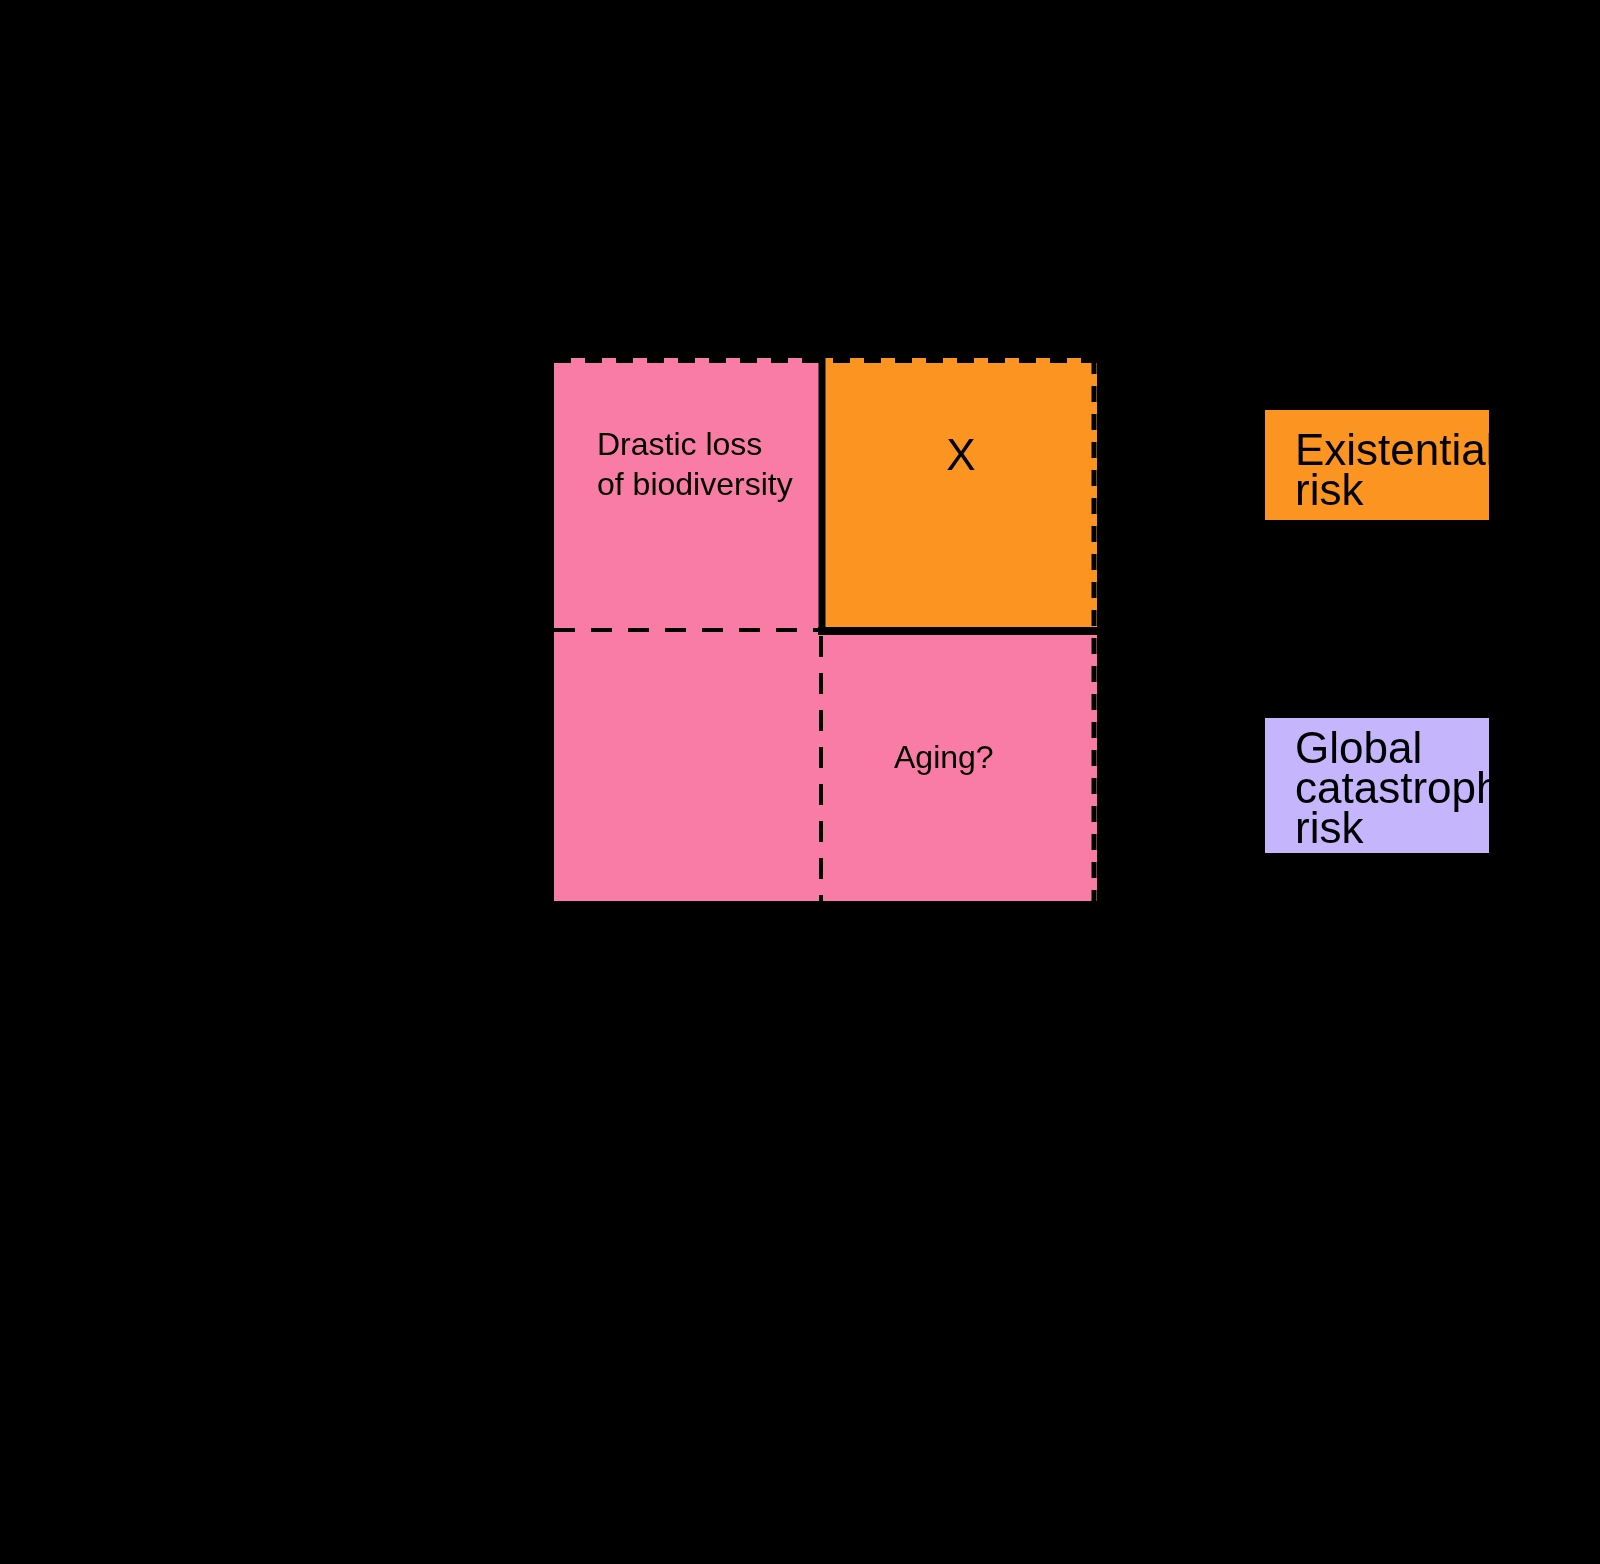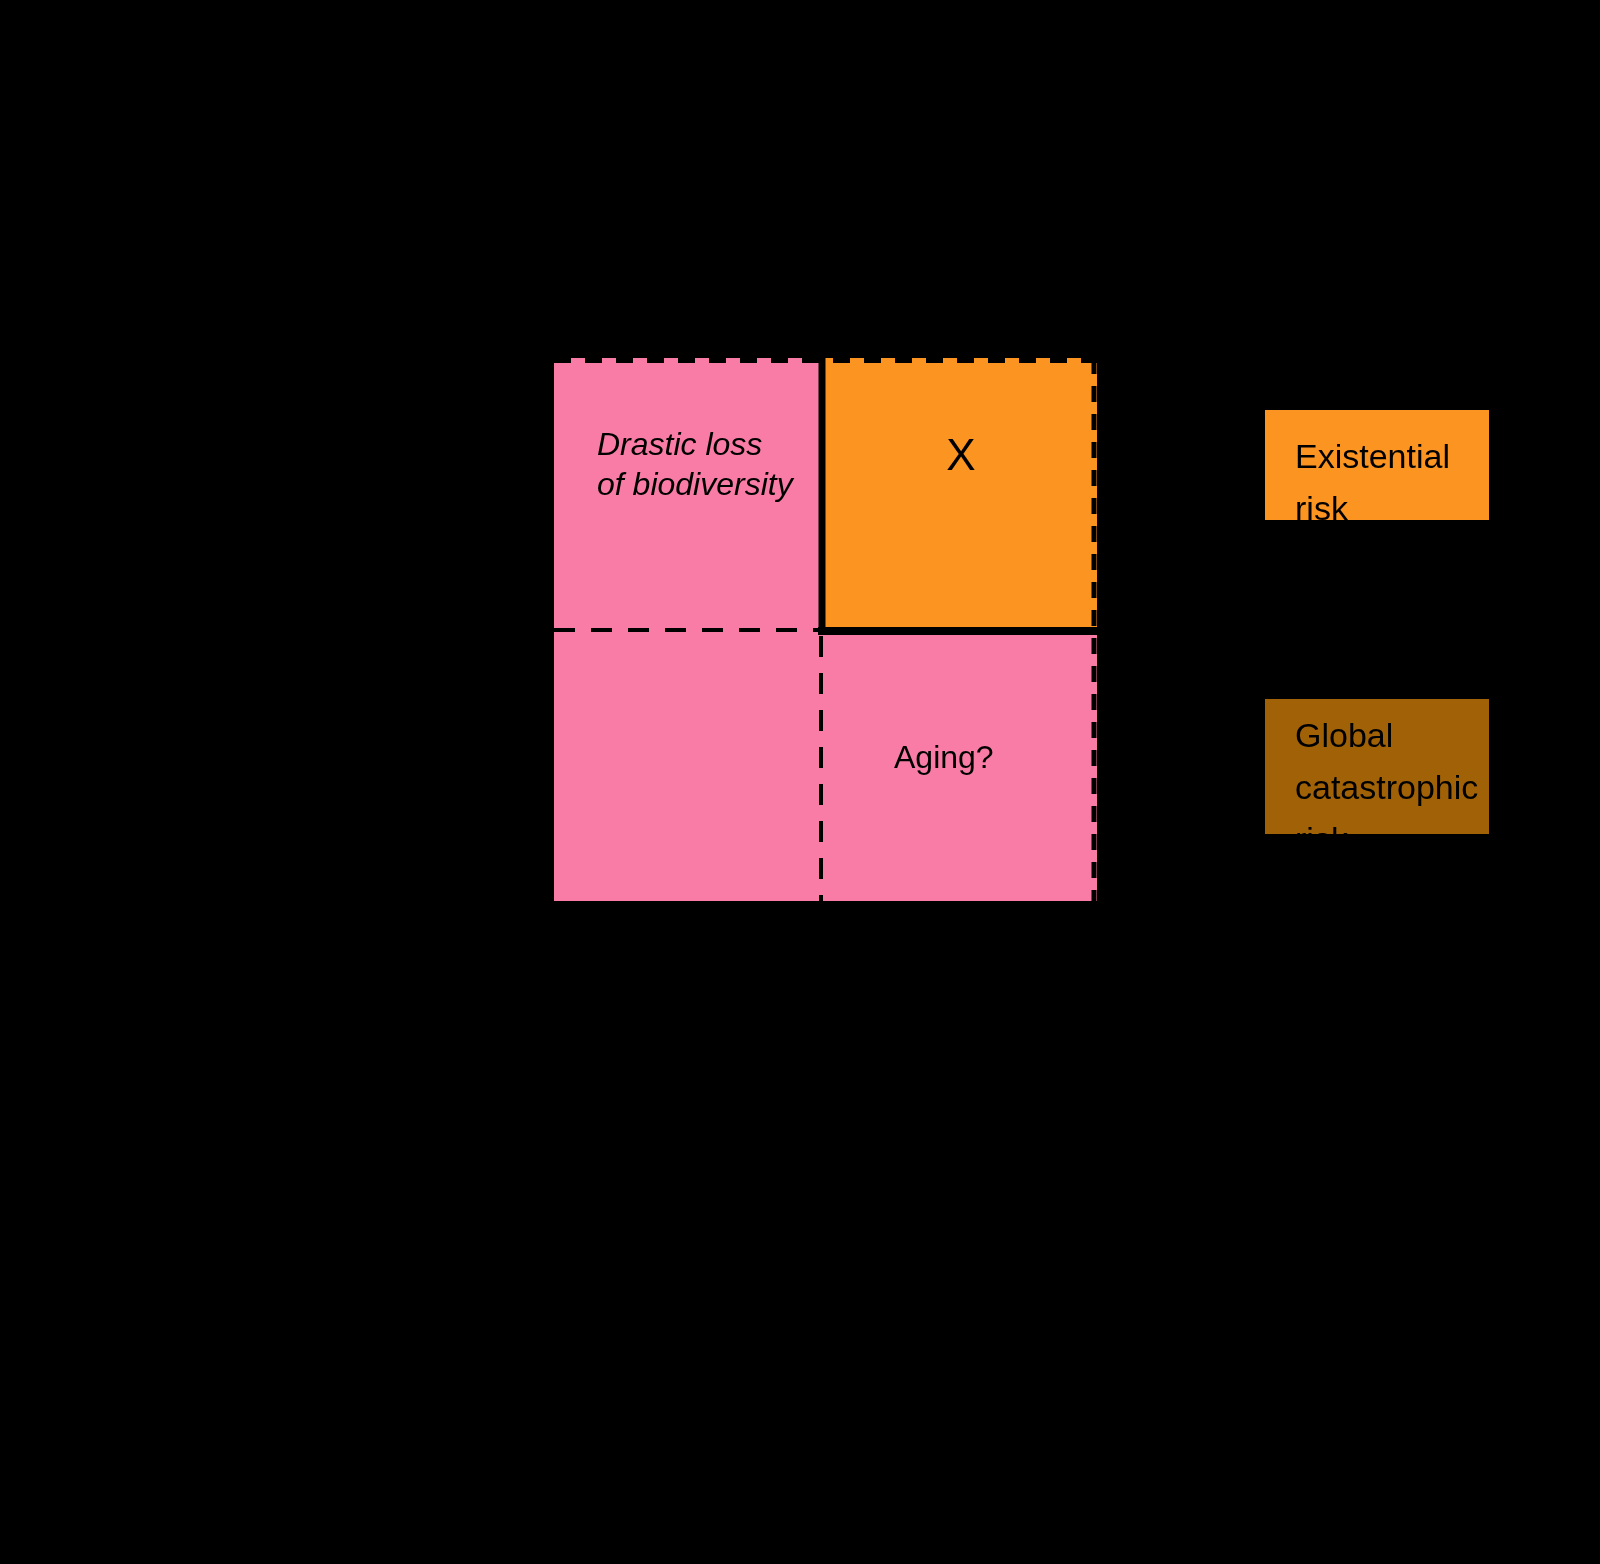--- a/index.html
+++ b/index.html
@@ -41,21 +41,21 @@
   }
   svg.lines line { stroke: #000; }
 
   .cell-label {
     position: absolute;
     font-size: 32px;
     line-height: 40px;
     white-space: pre-line;
     color: #000;
   }
-  .cell-label.tl { left: 43px;  top: 66px; font-style: italic;  }
+  .cell-label.tl { left: 43px;  top: 66px;  }
   .cell-label.bl { left: 49px;  top: 337px; }
   .cell-label.br { left: 340px; top: 379px; }
   .cell-label.tr {
     left: 271px; top: 72px;
     width: 272px;
     text-align: center;
     font-size: 44px;
     line-height: 50px;
   }
 
@@ -68,22 +68,22 @@
     left: 1265px; top: 410px;
     width: 224px; height: 110px;
     padding: 20px 0 0 30px;
   }
   .legend-gcr {
     left: 1265px; top: 699px;
     width: 224px; height: 135px;
     padding: 10px 0 0 30px;
   }
   .legend-text {
-    font-size: 34px;
-    line-height: 52px;
+    font-size: 44px;
+    line-height: 40px;
     white-space: pre-line;
     color: #000;
   }
 </style>
 </head>
 <body>
 
 <div id="canvas" style="background-color: rgb(0, 0, 0);">
 
   <div class="grid">
@@ -103,19 +103,19 @@
 of biodiversity</div>
     <div class="cell-label tr">X</div>
     <div class="cell-label br">Aging?</div>
   </div>
 
   <div class="legend-box legend-existential" style="background-color: rgb(251, 148, 32);">
     <div class="legend-text">Existential
 risk</div>
   </div>
 
-  <div class="legend-box legend-gcr" style="background-color: #a16207;">
+  <div class="legend-box legend-gcr" style="background-color: #c4b5fd; margin-top: 19px;">
     <div class="legend-text">Global
 catastrophic
 risk</div>
   </div>
 
 </div>
 
 </body></html>

